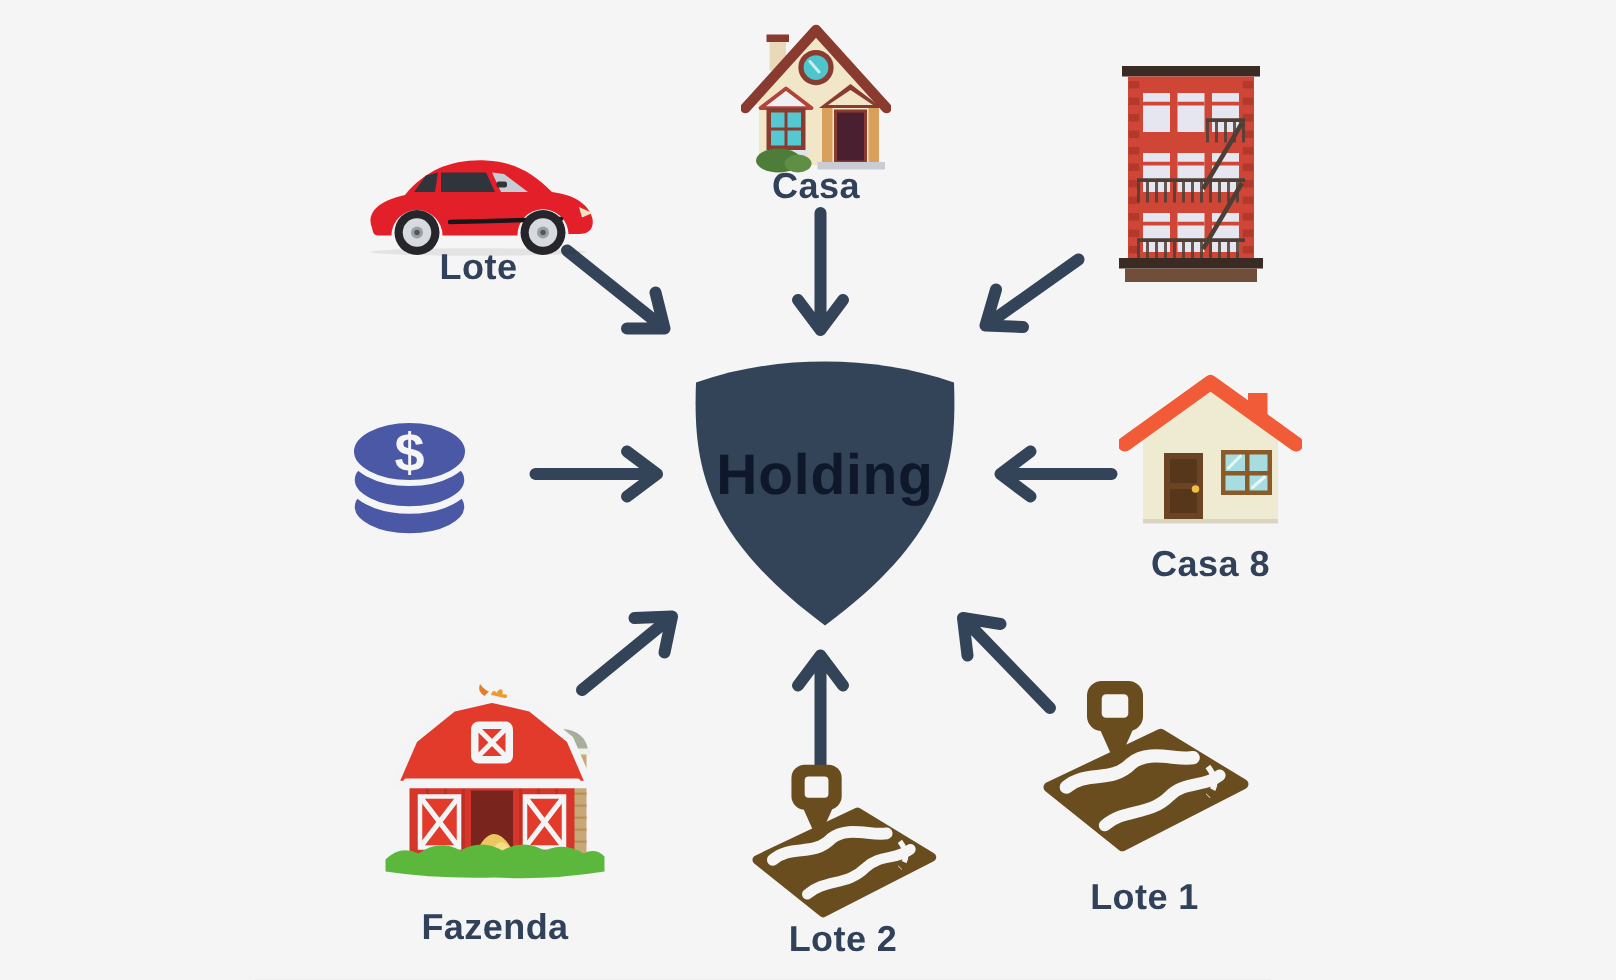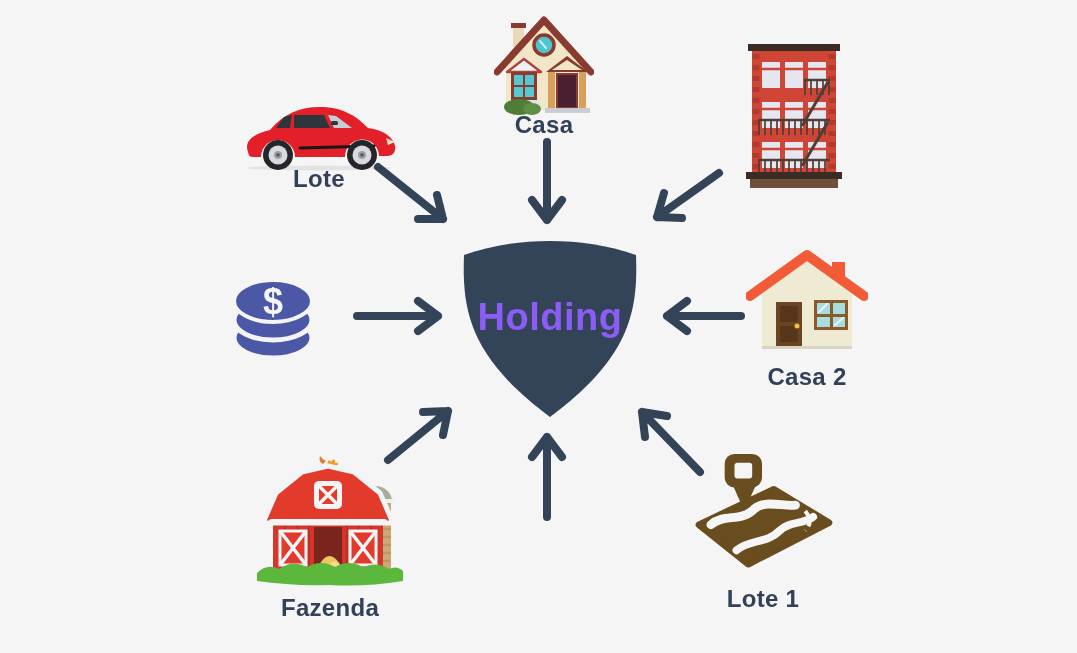--- a/index.html
+++ b/index.html
@@ -18,21 +18,21 @@
   .node .label{
     margin-top:2px;
     font-size:24px;font-weight:700;color:#31415a;
     letter-spacing:.3px;text-align:center;line-height:25px;
     white-space:pre-line;
   }
   .shield-wrap{position:absolute;left:455px;top:236px;width:190px;height:186px;}
   .shield-wrap svg{position:absolute;left:0;top:0;}
   .shield-text{
     position:absolute;inset:0;display:flex;align-items:center;justify-content:center;
-    padding-bottom:24px;color:#8b5cf6;font-size:38px;font-weight:700;letter-spacing:.5px;
+    padding-bottom:24px;color:#0f172a;font-size:38px;font-weight:700;letter-spacing:.5px;
   }
 </style>
 </head>
 <body>
 
 <div class="canvas">
 
   <svg class="arrows" viewBox="0 0 1077 653" fill="none" stroke="#334358" stroke-width="8" stroke-linecap="round" stroke-linejoin="round">
     <g>
         <path d="M378,167 L443,219 M437,195 L443,219 L418,219"></path>
@@ -179,21 +179,21 @@
         <circle cx="51" cy="78" r="2.5" fill="#f0c040"></circle>
         <rect x="68" y="52" width="34" height="30" fill="#8a5a28"></rect>
         <rect x="71" y="55" width="13" height="11" fill="#a7dde0"></rect>
           <rect x="87" y="55" width="12" height="11" fill="#a7dde0"></rect>
         <rect x="71" y="69" width="13" height="10" fill="#a7dde0"></rect>
           <rect x="87" y="69" width="12" height="10" fill="#a7dde0"></rect>
         <path d="M73,64 L81,56 M89,77 L97,70" stroke="#ffffff" stroke-width="2" opacity="0.75" stroke-linecap="round"></path>
         <rect x="16" y="98" width="90" height="3" fill="#d9d5c0"></rect>
       </svg>
     </span>
-    <div class="label" style="margin-top:8px;">Casa 2</div>
+    <div class="label" style="margin-top:8px;">Casa 8</div>
   </div>
 
   <div class="node" style="left:255px;top:455px;width:150px;">
     <span class="icon">
       <svg width="150" height="134" viewBox="0 0 150 134">
         <circle cx="97" cy="56" r="13" fill="#9aa08d"></circle>
         <rect x="86" y="56" width="22" height="34" fill="#bfa070"></rect>
         <path d="M103,46 A17,15 0 0 1 137,46 Z" fill="#a9ae9b"></path>
         <rect x="101" y="44" width="38" height="4" rx="2" fill="#eef0ea"></rect>
         <rect x="104" y="48" width="32" height="70" fill="#c8a876"></rect>
@@ -211,23 +211,37 @@
         <rect x="59" y="72" width="28" height="42" fill="#7a241e"></rect>
         <path d="M62,114 Q74,88 88,114 Z" fill="#ecc75f"></path>
         <path d="M72,114 Q79,99 87,114 Z" fill="#f6dc89"></path>
         <rect x="25" y="76" width="26" height="34" fill="#e23b2c" stroke="#f3f4f6" stroke-width="3"></rect>
         <path d="M25,76 L51,110 M51,76 L25,110" stroke="#f3f4f6" stroke-width="3.5"></path>
         <rect x="95" y="76" width="26" height="34" fill="#e23b2c" stroke="#f3f4f6" stroke-width="3"></rect>
         <path d="M95,76 L121,110 M121,76 L95,110" stroke="#f3f4f6" stroke-width="3.5"></path>
         <path d="M2,118 Q12,108 24,114 Q38,104 52,112 Q66,104 80,112 Q94,104 108,112 Q122,106 134,114 Q142,110 148,116 L148,126 Q110,132 75,130 Q35,131 2,126 Z" fill="#5cb83c"></path>
       </svg>
     </span>
-    <div class="label" style="margin-top:6px;">Fazenda</div>
-  </div>
-
+    <div class="label" style="margin-top:17px;">Fazenda</div>
+  </div>
+
+  <div class="node" style="left:496px;top:508px;width:132px;">
+    <span class="icon">
+      <svg width="132" height="104" viewBox="0 0 146 118">
+        <polygon points="8,74 84,38 140,72 58,114" fill="#6a4d1f" stroke="#6a4d1f" stroke-width="7" stroke-linejoin="round"></polygon>
+        <path d="M20,74 C34,62 50,72 64,58 C76,48 94,56 106,54" stroke="#f6f5f6" stroke-width="9" fill="none" stroke-linecap="round"></path>
+        <path d="M46,100 C60,88 76,94 90,80 C100,70 114,74 124,66" stroke="#f6f5f6" stroke-width="8" fill="none" stroke-linecap="round"></path>
+        <path d="M116,60 C122,68 122,74 116,80" stroke="#f6f5f6" stroke-width="4" fill="none" stroke-dasharray="6 5"></path>
+        <polygon points="42,33 66,33 54,60" fill="#6a4d1f"></polygon>
+        <rect x="34" y="2" width="38" height="34" rx="10" fill="#6a4d1f"></rect>
+        <rect x="44" y="11" width="18" height="16" rx="3" fill="#f6f5f6"></rect>
+      </svg>
+    </span>
+    <div class="label" style="margin-top:2px;">Lote 2</div>
+  </div>
 
   <div class="node" style="left:690px;top:452px;width:146px;">
     <span class="icon">
       <svg width="146" height="116" viewBox="0 0 146 118">
         <polygon points="8,74 84,38 140,72 58,114" fill="#6a4d1f" stroke="#6a4d1f" stroke-width="7" stroke-linejoin="round"></polygon>
         <path d="M20,74 C34,62 50,72 64,58 C76,48 94,56 106,54" stroke="#f6f5f6" stroke-width="9" fill="none" stroke-linecap="round"></path>
         <path d="M46,100 C60,88 76,94 90,80 C100,70 114,74 124,66" stroke="#f6f5f6" stroke-width="8" fill="none" stroke-linecap="round"></path>
         <path d="M116,60 C122,68 122,74 116,80" stroke="#f6f5f6" stroke-width="4" fill="none" stroke-dasharray="6 5"></path>
         <polygon points="42,33 66,33 54,60" fill="#6a4d1f"></polygon>
         <rect x="34" y="2" width="38" height="34" rx="10" fill="#6a4d1f"></rect>

